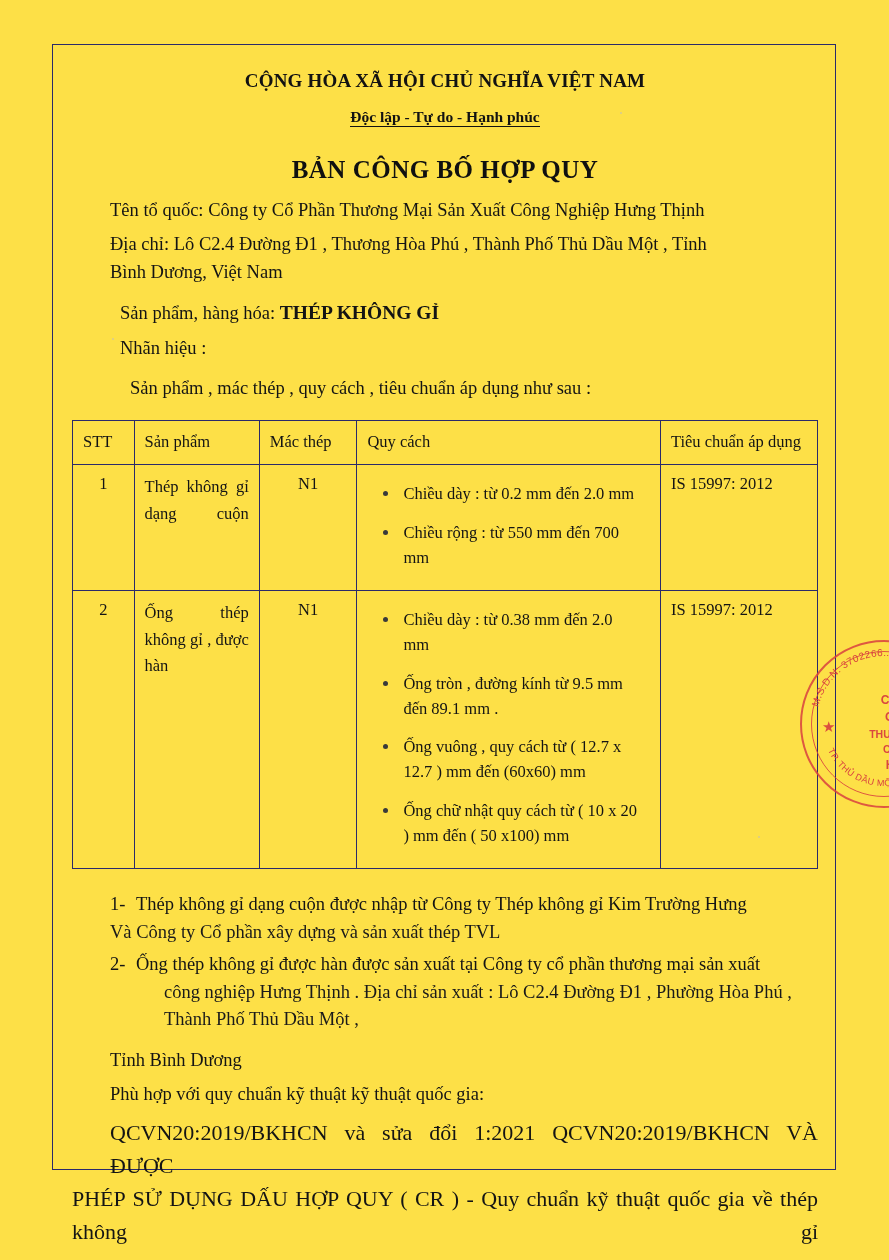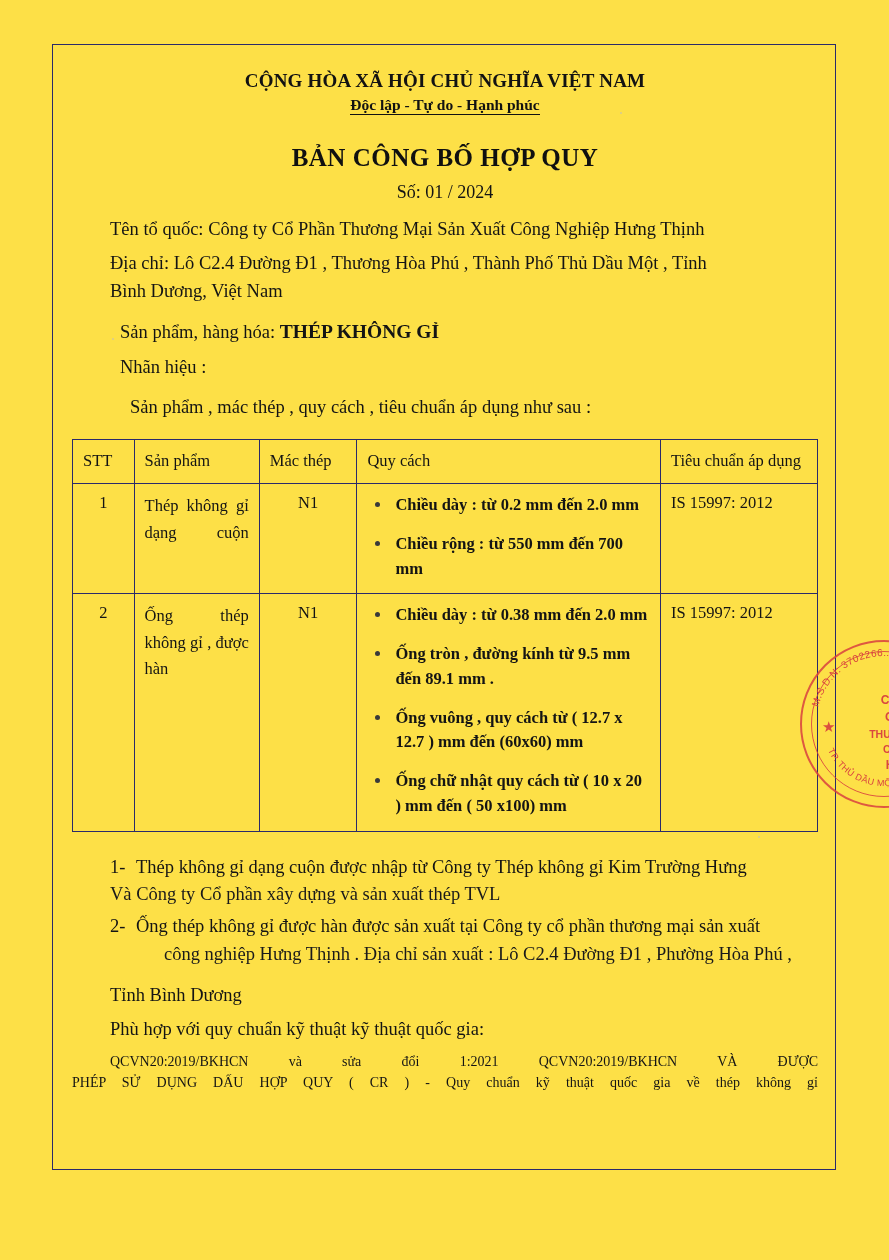--- a/index.html
+++ b/index.html
@@ -44,21 +44,21 @@
     font-weight: bold;
     font-size: 19px;
     letter-spacing: 0.2px;
     color: #121212;
     margin-top: 8px;
   }
   .nat-sub {
     text-align: center;
     font-weight: bold;
     font-size: 15.5px;
-    margin-top: 4px;
+    margin-top: 16px;
     color: #121212;
   }
   .nat-sub span {
     border-bottom: 1.4px solid #121212;
     padding-bottom: 1px;
   }
   .doc-title {
     text-align: center;
     font-weight: bold;
     font-size: 25px;
@@ -106,24 +106,23 @@
   .col-stt { width: 58px; text-align: center; }
   .col-sp  { width: 118px; }
   .col-mac { width: 92px; text-align: center; }
   .col-qc  { width: 286px; }
   .col-tc  { width: 148px; }
   td.c-stt { text-align: center; padding-top: 16px; }
   td.c-mac { text-align: center; padding-top: 16px; }
   td.c-sp  { text-align: justify; text-align-last: justify; padding-top: 16px; line-height: 1.6; }
   td.c-tc  { padding-top: 16px; }
   ul.qc {
-    margin: 0;
+    margin: 8px;
     padding: 0 0 0 24px;
     list-style: none;
-    font-weight: bold;
   }
   ul.qc li {
     position: relative;
     margin: 0 0 14px 0;
     line-height: 1.5;
     padding-left: 4px;
   }
   ul.qc li:last-child { margin-bottom: 0; }
   ul.qc li::before {
     content: "";
@@ -144,21 +143,21 @@
     color: #141414;
     margin-top: 4px;
     padding-left: 38px;
   }
   .note-num { width: 26px; flex: 0 0 26px; }
   .note-txt { flex: 1; }
   .note-cont { padding-left: 38px; font-size: 18.5px; line-height: 1.5; }
   .note-cont.deep { padding-left: 92px; }
 
   .footer-para {
-    font-size: 14px;
+    font-size: 22px;
     line-height: 1.5;
     color: #141414;
   }
   .footer-para.j {
     text-align: justify;
     text-align-last: justify;
   }
 
   
   .stamp {
@@ -226,21 +225,20 @@
 
 <div class="page">
   <div class="doc-border"></div>
 
   <div class="content">
 
     <div class="nat-title">CỘNG HÒA XÃ HỘI CHỦ NGHĨA VIỆT NAM</div>
     <div class="nat-sub"><span>Độc lập - Tự do - Hạnh phúc</span></div>
 
     <div class="doc-title">BẢN CÔNG BỐ HỢP QUY</div>
-    <div class="doc-number">Số: 01 / 2024</div>
 
     <div class="para indent">
       <span>Tên tổ quốc: </span><span>Công ty Cổ Phần Thương Mại Sản Xuất Công Nghiệp Hưng Thịnh</span>
     </div>
     <div class="para indent" style="margin-top:6px">Địa chỉ: Lô C2.4 Đường Đ1 , Thương Hòa Phú , Thành Phố Thủ Dầu Một , Tỉnh</div>
     <div class="para indent" style="margin-top:0">Bình Dương, Việt Nam</div>
 
     <div class="para indent2">
       <span>Sản phẩm, hàng hóa: </span><span class="prod-name">THÉP KHÔNG GỈ</span>
     </div>
@@ -292,20 +290,21 @@
         <span class="note-num">1-</span>
         <span class="note-txt">Thép không gỉ dạng cuộn được nhập từ Công ty Thép không gỉ Kim Trường Hưng</span>
       </div>
       <div class="note-cont">Và Công ty Cổ phần xây dựng và sản xuất thép TVL</div>
 
       <div class="note-row">
         <span class="note-num">2-</span>
         <span class="note-txt">Ống thép không gỉ được hàn được sản xuất tại Công ty cổ phần thương mại sản xuất</span>
       </div>
       <div class="note-cont deep">công nghiệp Hưng Thịnh . Địa chỉ sản xuất : Lô C2.4 Đường Đ1 , Phường Hòa Phú ,</div>
+      <div class="note-cont deep">Thành Phố Thủ Dầu Một ,</div>
     </div>
 
     <div class="para indent" style="margin-top:12px">Tỉnh Bình Dương</div>
     <div class="para indent" style="margin-top:6px">Phù hợp với quy chuẩn kỹ thuật kỹ thuật quốc gia:</div>
     <div class="footer-para j" style="margin-top:8px; padding-left:38px">QCVN20:2019/BKHCN và sửa đổi 1:2021  QCVN20:2019/BKHCN VÀ ĐƯỢC</div>
     <div class="footer-para j" style="margin-top:0">PHÉP SỬ DỤNG DẤU HỢP QUY ( CR ) -  Quy chuẩn kỹ thuật quốc gia về thép không gỉ</div>
 
   </div>
 
   <div class="stamp">

